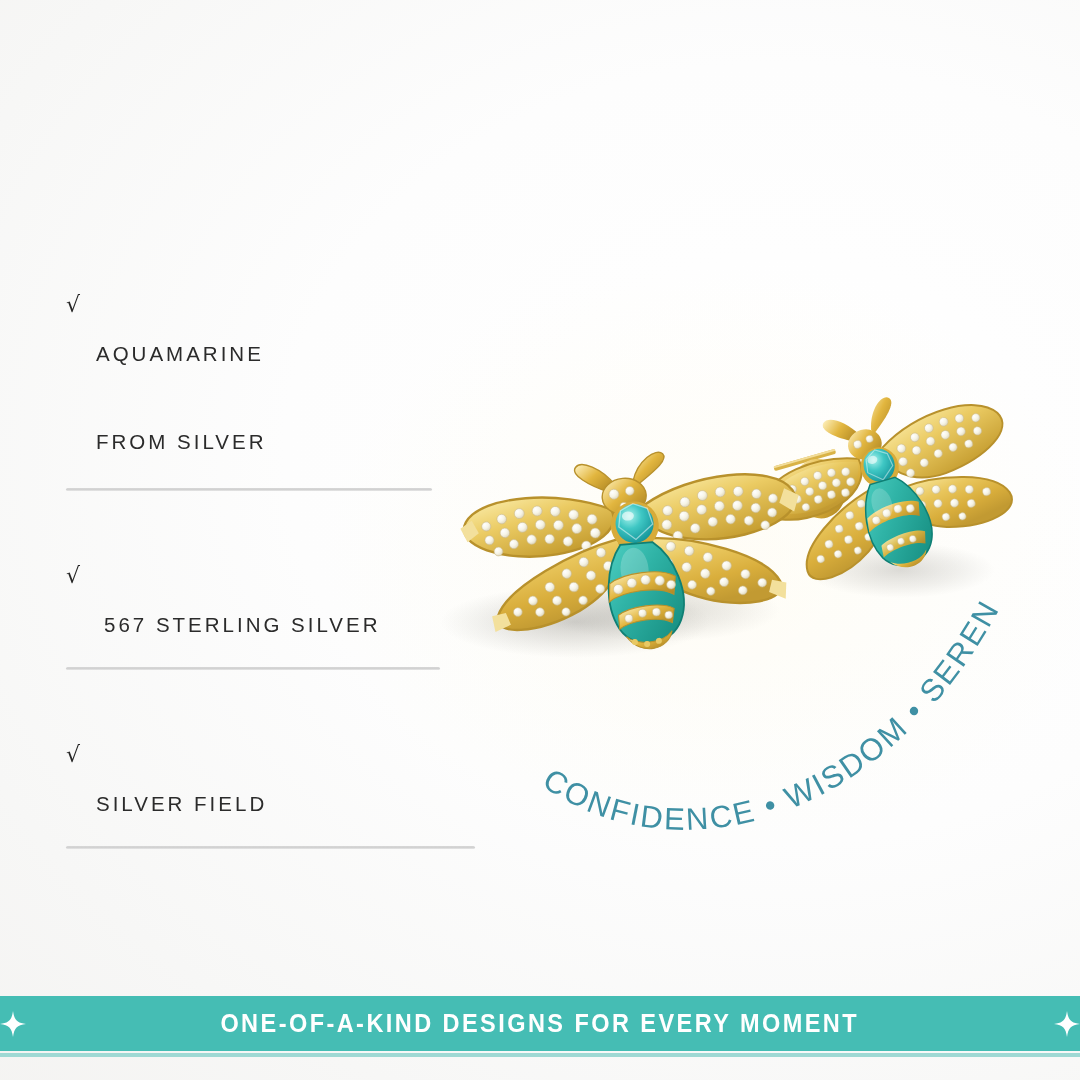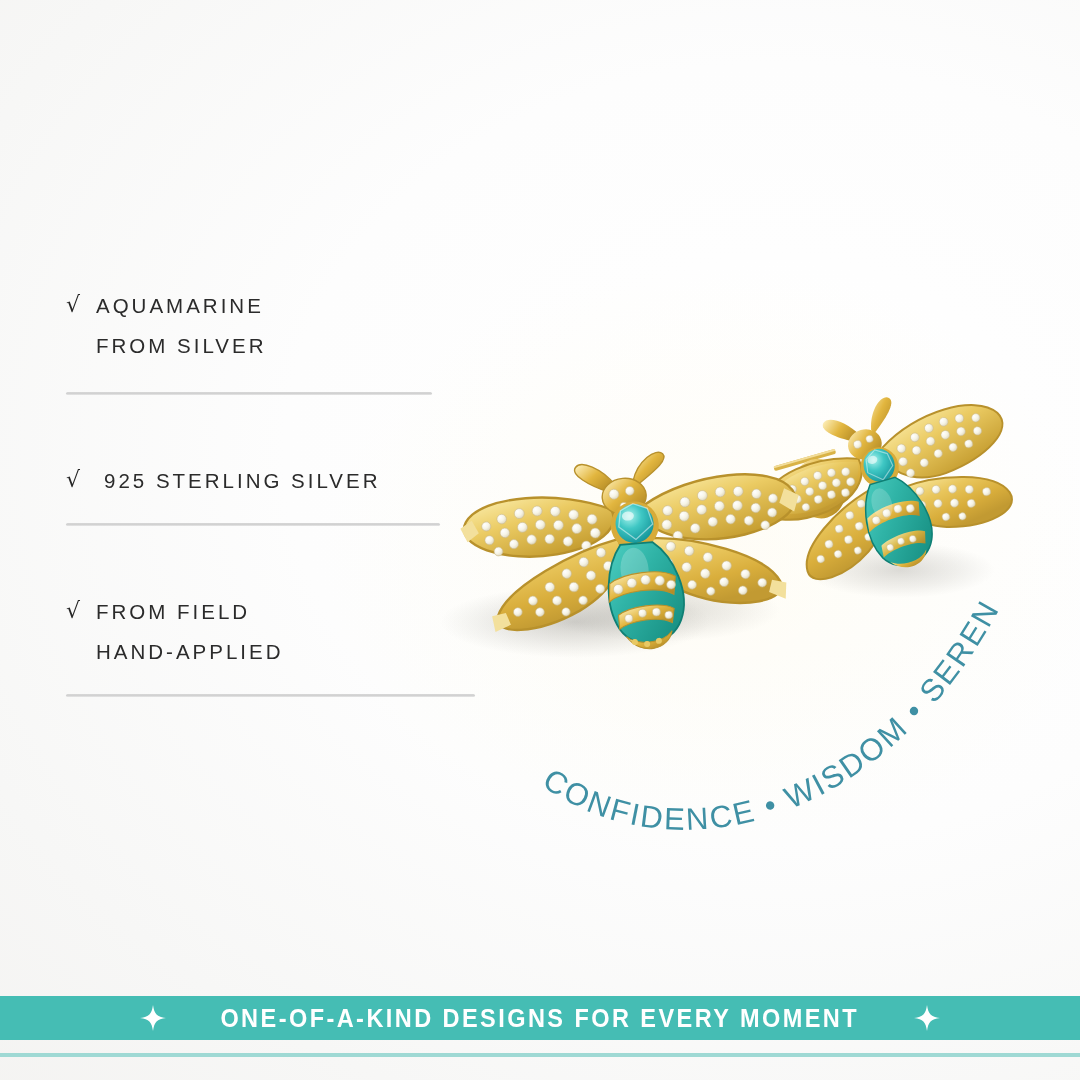--- a/index.html
+++ b/index.html
@@ -64,20 +64,21 @@
     flex: 1 1 auto;
   }
   .fline {
     font-family: "Liberation Sans", sans-serif;
     font-size: 20.5px;
     line-height: 40px;
     letter-spacing: 3.0px;
     color: #2b2b2b;
     font-weight: 300;
     white-space: nowrap;
+    margin-top: 48px;
   }
   .divider {
     height: 3px;
     background: linear-gradient(to bottom, #d7d7d7 0%, #d1d1d1 55%, #e8e8e8 100%);
     border-radius: 2px;
   }
   .sp-f1 { height: 26px; }
   .sp-d1 { height: 66px; }
   .sp-f2 { height: 22px; }
   .sp-d2 { height: 66px; }
@@ -107,25 +108,25 @@
     width: 720px;
     height: 380px;
   }
 
   
   .banner {
     position: absolute;
     left: 0;
     top: 996px;
     width: 1080px;
-    height: 44px;
+    height: 55px;
     background: #45bdb4;
     display: flex;
     align-items: center;
-    justify-content: center;
+    justify-content: space-between;
     gap: 34px;
   }
   .banner-edge {
     position: absolute;
     left: 0;
     top: 1053px;
     width: 1080px;
     height: 4px;
     background: #9fd9d4;
   }
@@ -485,34 +486,33 @@
       </div>
     </div>
     <div class="sp-f1"></div>
     <div class="divider" style="width:366px"></div>
     <div class="sp-d1"></div>
 
     <div class="feature">
       <div class="feature-row">
         <span class="check">√</span>
         <div class="feature-lines">
-          <div class="fline" style="padding-left:8px">925 STERLING SILVER</div>
+          <div class="fline" style="padding-left:8px">567 STERLING SILVER</div>
         </div>
       </div>
     </div>
     <div class="sp-f2"></div>
     <div class="divider" style="width:374px"></div>
     <div class="sp-d2"></div>
 
     <div class="feature">
       <div class="feature-row">
         <span class="check">√</span>
         <div class="feature-lines">
-          <div class="fline">FROM FIELD</div>
-          <div class="fline">HAND-APPLIED</div>
+          <div class="fline">SILVER FIELD</div>
         </div>
       </div>
     </div>
     <div class="sp-f3"></div>
     <div class="divider" style="width:409px"></div>
   </div>
 
   <div class="arc-wrap">
     <svg width="582" height="340" viewBox="0 0 582 340" xmlns="http://www.w3.org/2000/svg">
       <defs>

